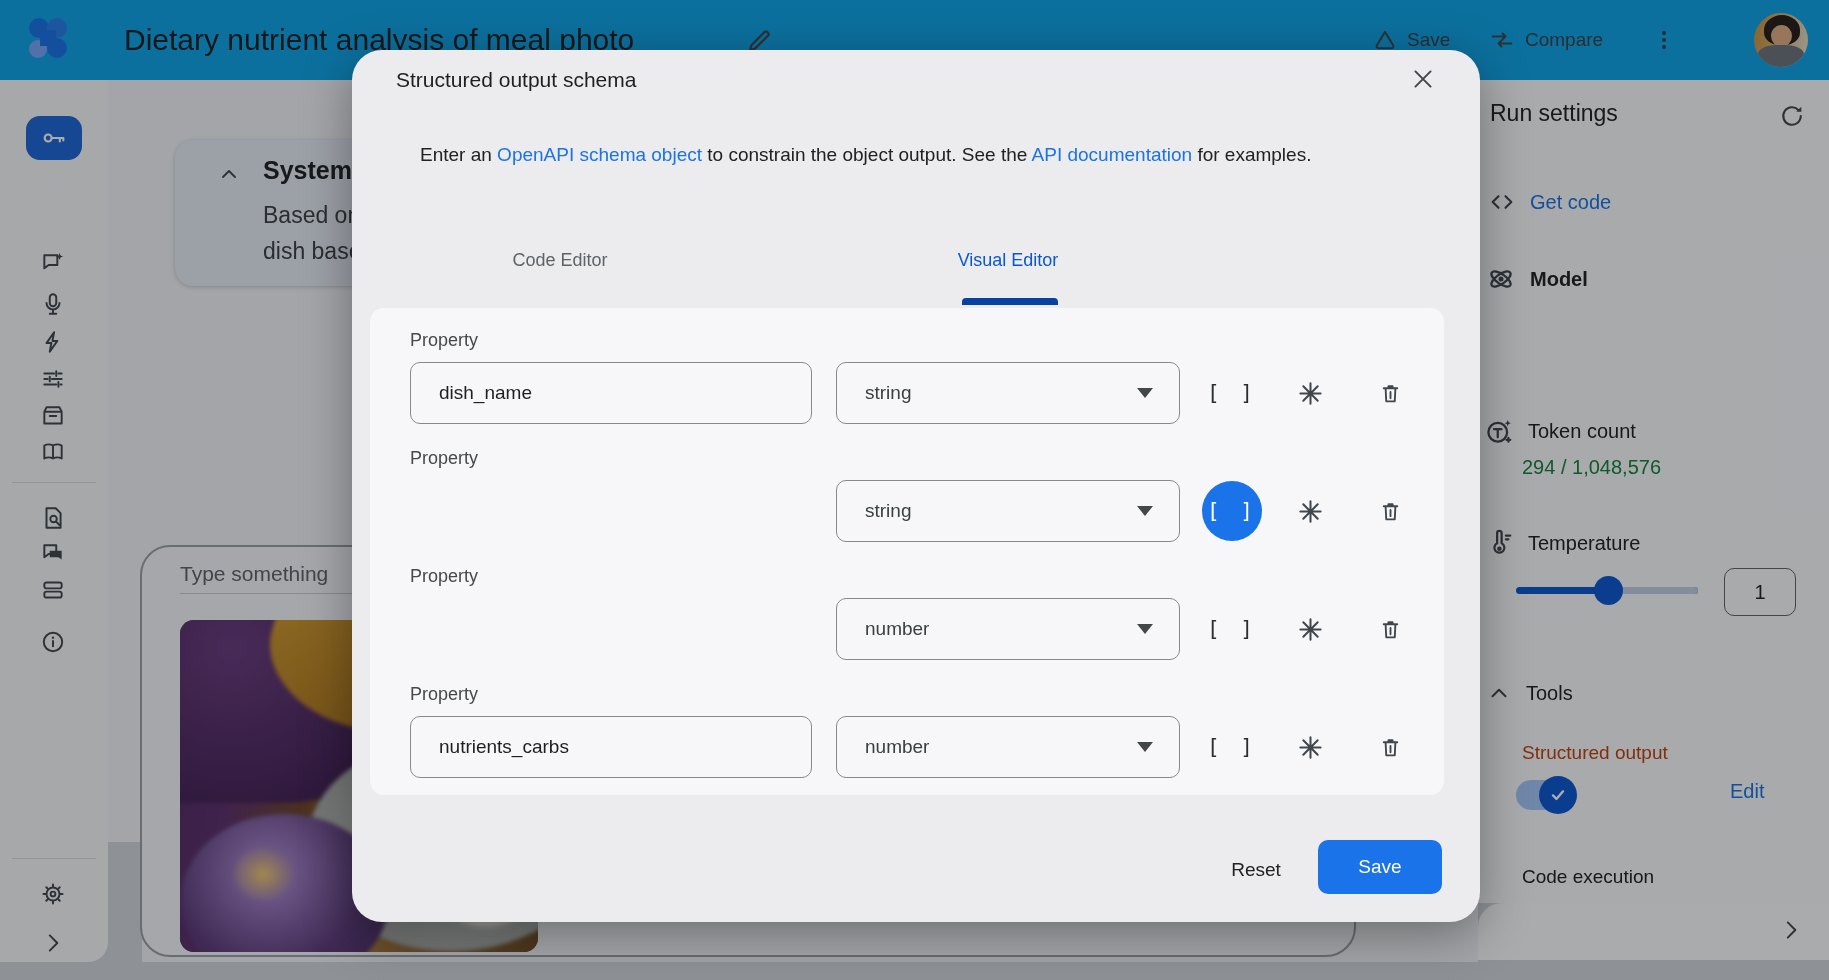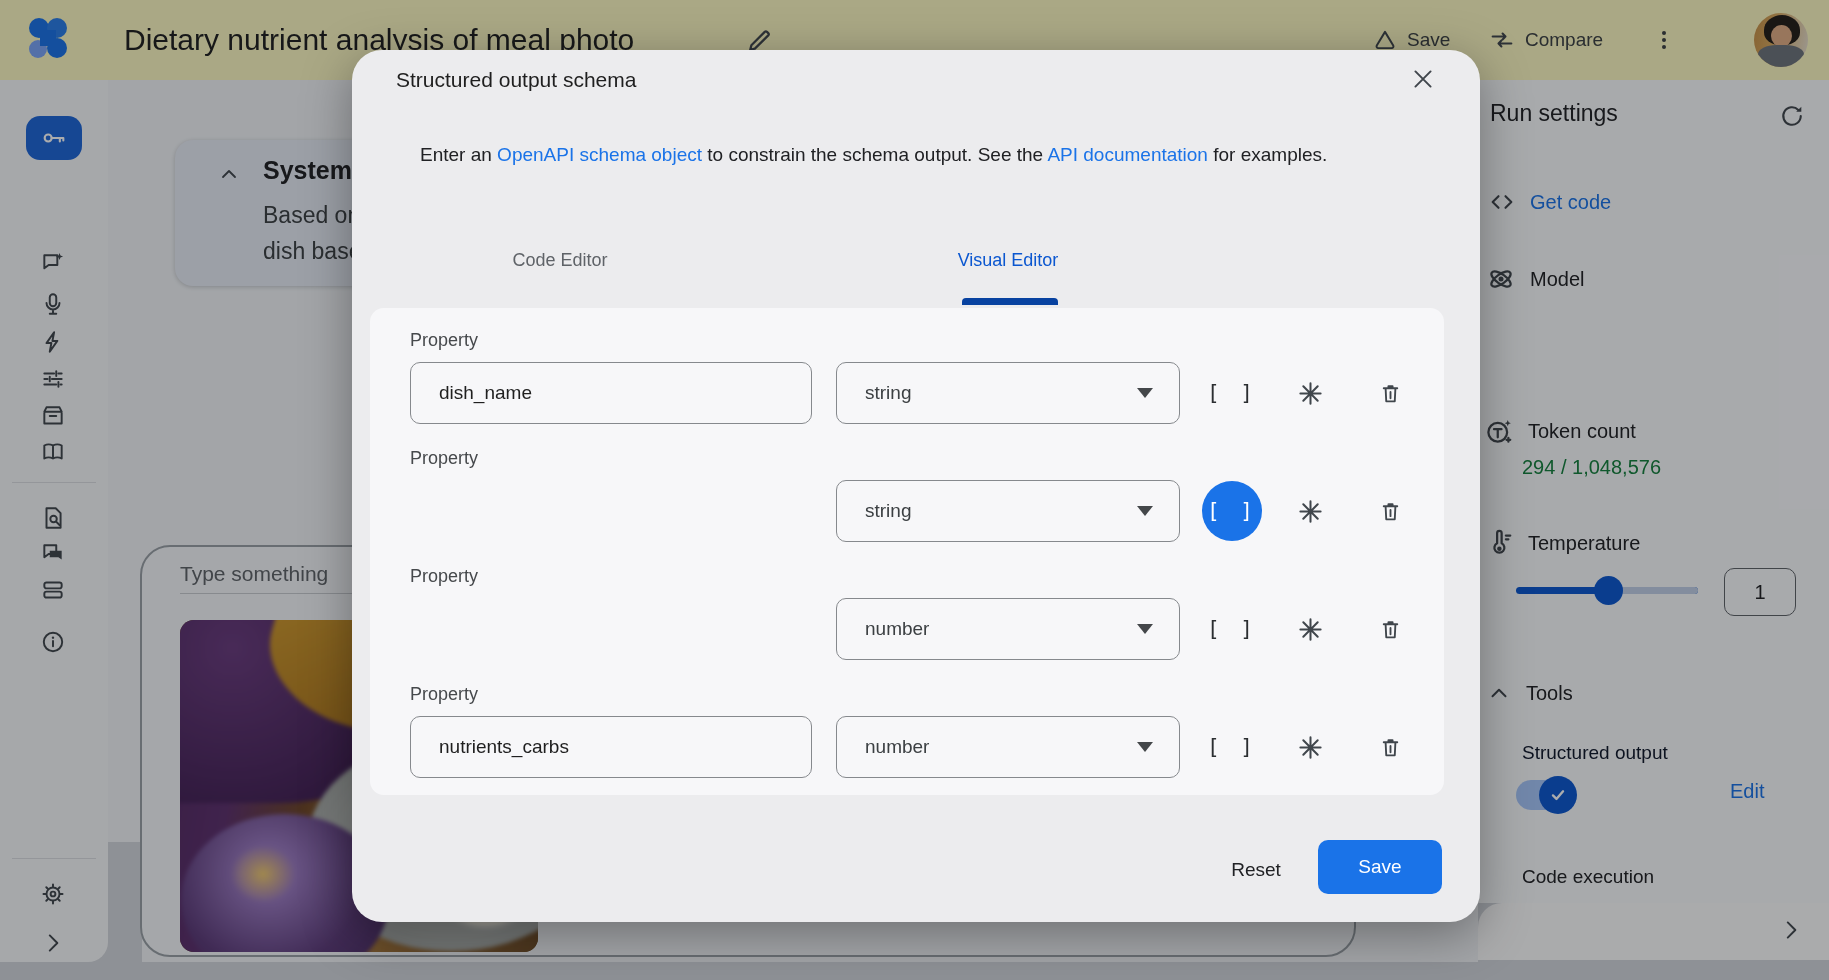--- a/index.html
+++ b/index.html
@@ -3,21 +3,21 @@
 <meta charset="utf-8">
 <style>
   * { margin:0; padding:0; box-sizing:border-box; }
   html,body { width:1829px; height:980px; overflow:hidden; }
   body { font-family:"Liberation Sans", sans-serif; background:#d4d7dc; }
   #app { position:relative; width:1829px; height:980px; background:#d4d7dc; overflow:hidden; }
   svg { display:block; }
   .ic { stroke:#40464c; fill:none; stroke-width:1.8; stroke-linecap:round; stroke-linejoin:round; }
 
   
-  .topbar { position:absolute; left:0; top:0; width:1829px; height:80px; background:#fef9c3;text-decoration:underline; }
+  .topbar { position:absolute; left:0; top:0; width:1829px; height:80px; background:#0ea5e9;text-decoration:underline; }
   .logo { position:absolute; left:26px; top:16px; width:44px; height:46px; }
   .page-title { position:absolute; left:124px; top:0; height:80px; line-height:80px; font-size:30px; color:#1f1f1f; white-space:nowrap; }
   .pencil-btn { position:absolute; left:744px; top:26px; width:30px; height:30px; }
   .tb-action { position:absolute; top:24px; height:32px; display:flex; align-items:center; gap:9px; color:#3c4043; font-size:19px; cursor:pointer; }
   .tb-save { left:1372px; } .tb-compare { left:1488px; }
   .tb-dots { position:absolute; left:1650px; top:26px; width:28px; height:28px; display:flex; align-items:center; justify-content:center; }
   .avatar { position:absolute; left:1754px; top:13px; width:54px; height:54px; border-radius:50%; overflow:hidden; background:linear-gradient(100deg,#c78f45 0%,#d9a85c 35%,#e8e2d4 100%); }
   .avatar .hair { position:absolute; left:10px; top:2px; width:36px; height:30px; border-radius:50% 50% 42% 42%; background:#241d18; }
   .avatar .face { position:absolute; left:17px; top:12px; width:21px; height:22px; border-radius:50%; background:#e2ae85; }
   .avatar .body { position:absolute; left:4px; top:32px; width:46px; height:24px; border-radius:40% 40% 0 0; background:#6e747c; }
@@ -53,31 +53,31 @@
   .fa-glass { position:absolute; left:2%; bottom:-8%; width:56%; height:50%; border-radius:50%; background:radial-gradient(circle at 42% 34%,#9a79c0 0 16%,#5c3a78 58%,#472a60); }
   .fa-glow { position:absolute; left:15%; bottom:16%; width:18%; height:17%; border-radius:50%; background:radial-gradient(#f0c96e,rgba(240,201,110,0) 70%); }
 
   
   .run-panel { position:absolute; left:1478px; top:80px; width:351px; height:823px; background:#fbfcfe; }
   .rs-title { position:absolute; left:12px; top:20px; font-size:23px; font-weight:500; color:#202124; }
   .rs-refresh { position:absolute; left:300px; top:22px; width:28px; height:28px; }
   .rs-getcode { position:absolute; left:10px; top:108px; display:flex; align-items:center; gap:14px; }
   .rs-getcode span { color:#1a73e8; font-size:20px; font-weight:500; }
   .rs-row-label { position:absolute; display:flex; align-items:center; gap:14px; font-size:20px; font-weight:500; color:#202124; }
-  .rs-model-row { left:8px; top:184px; } .rs-token-row { left:6px; top:336px; } .rs-temp-row { left:6px; top:448px; } .rs-tools-row { left:8px; top:600px; }
+  .rs-model-row { left:8px; top:184px;font-weight:bold; } .rs-token-row { left:6px; top:336px; } .rs-temp-row { left:6px; top:448px; } .rs-tools-row { left:8px; top:600px; }
   .model-select { position:absolute; left:38px; top:226px; width:282px; height:57px; border:1.5px solid #5f6368; border-radius:10px; display:flex; align-items:center; }
   .model-select span { margin-left:24px; font-size:20px; color:#202124; }
   .caret { width:0; height:0; border-left:7px solid transparent; border-right:7px solid transparent; border-top:9px solid #44474a; }
   .model-select .caret { position:absolute; right:22px; }
   .token-value { position:absolute; left:44px; top:376px; font-size:20px; color:#15803d; }
   .slider { position:absolute; left:38px; top:507px; width:182px; height:7px; border-radius:4px; background:#0b57d0; }
   .slider-rest { position:absolute; left:130px; top:507px; width:90px; height:7px; border-radius:0 4px 4px 0; background:#c3d1e8; }
   .slider-thumb { position:absolute; left:116px; top:496px; width:29px; height:29px; border-radius:50%; background:#0b57d0; }
   .temp-box { position:absolute; left:246px; top:488px; width:72px; height:48px; border:1.5px solid #5f6368; border-radius:10px; display:flex; align-items:center; justify-content:center; font-size:20px; color:#202124; }
-  .rs-structured { position:absolute; left:44px; top:662px; font-size:19px; color:#0f172a;text-align:center; }
+  .rs-structured { position:absolute; left:44px; top:662px; font-size:19px; color:#c2410c;text-align:center; }
   .toggle { position:absolute; left:38px; top:700px; width:58px; height:30px; border-radius:16px; background:#a8c7fa; }
   .toggle-thumb { position:absolute; right:-3px; top:-4px; width:38px; height:38px; border-radius:50%; background:#0b57d0; display:flex; align-items:center; justify-content:center; }
   .rs-edit { position:absolute; left:252px; top:700px; font-size:20px; font-weight:500; color:#1a73e8; }
   .rs-codeexec { position:absolute; left:44px; top:786px; font-size:19px; color:#202124; }
   .panel-foot { position:absolute; left:1478px; top:903px; width:351px; height:57px; background:#fdfdfe; border-top-left-radius:24px; }
   .panel-foot .chev { position:absolute; left:300px; top:14px; width:26px; height:26px; }
 
   
   .scrim { position:absolute; inset:0; background:rgba(10,12,16,.34); z-index:40; }
   .modal { position:absolute; left:352px; top:50px; width:1128px; height:872px; border-radius:30px; background:#ececee; z-index:50; box-shadow:0 12px 50px rgba(0,0,0,.35); }
@@ -305,21 +305,21 @@
   <div class="scrim"></div>
 
   <div class="modal">
     <div class="m-title">Structured output schema</div>
     <div class="m-close">
       <svg class="ic" width="26" height="26" viewBox="0 0 24 24" stroke="#3c4043">
         <path d="M5 5l14 14M19 5L5 19"></path>
       </svg>
     </div>
     <div class="m-desc">
-      <span>Enter an </span><a href="#">OpenAPI schema object</a><span> to constrain the schema output. See the </span><a href="#">API documentation</a><span> for examples.</span>
+      <span>Enter an </span><a href="#">OpenAPI schema object</a><span> to constrain the object output. See the </span><a href="#">API documentation</a><span> for examples.</span>
     </div>
     <div class="m-tab inactive">Code Editor</div>
     <div class="m-tab active">Visual Editor</div>
     <div class="m-underline"></div>
 
     <div class="m-panel">
 
       <div class="prop-label" style="top:22px">Property</div>
       <div class="prop-row" style="top:54px">
         <input class="prop-name" value="dish_name" style="">

